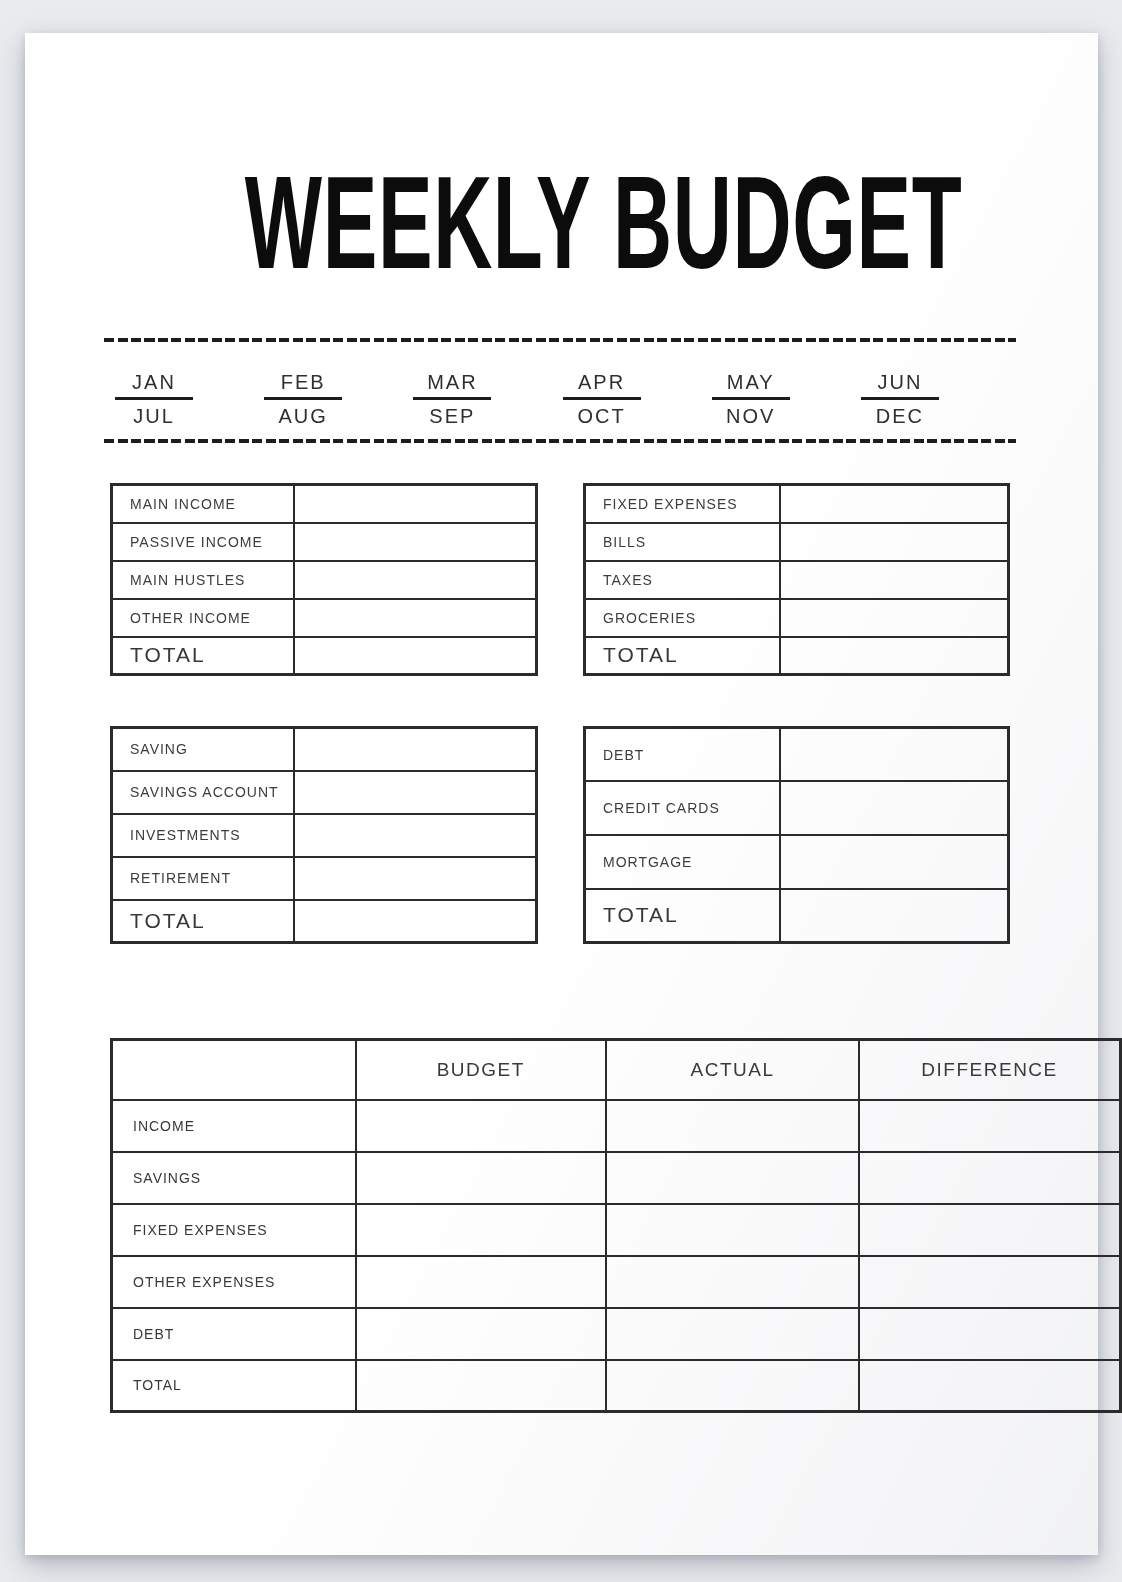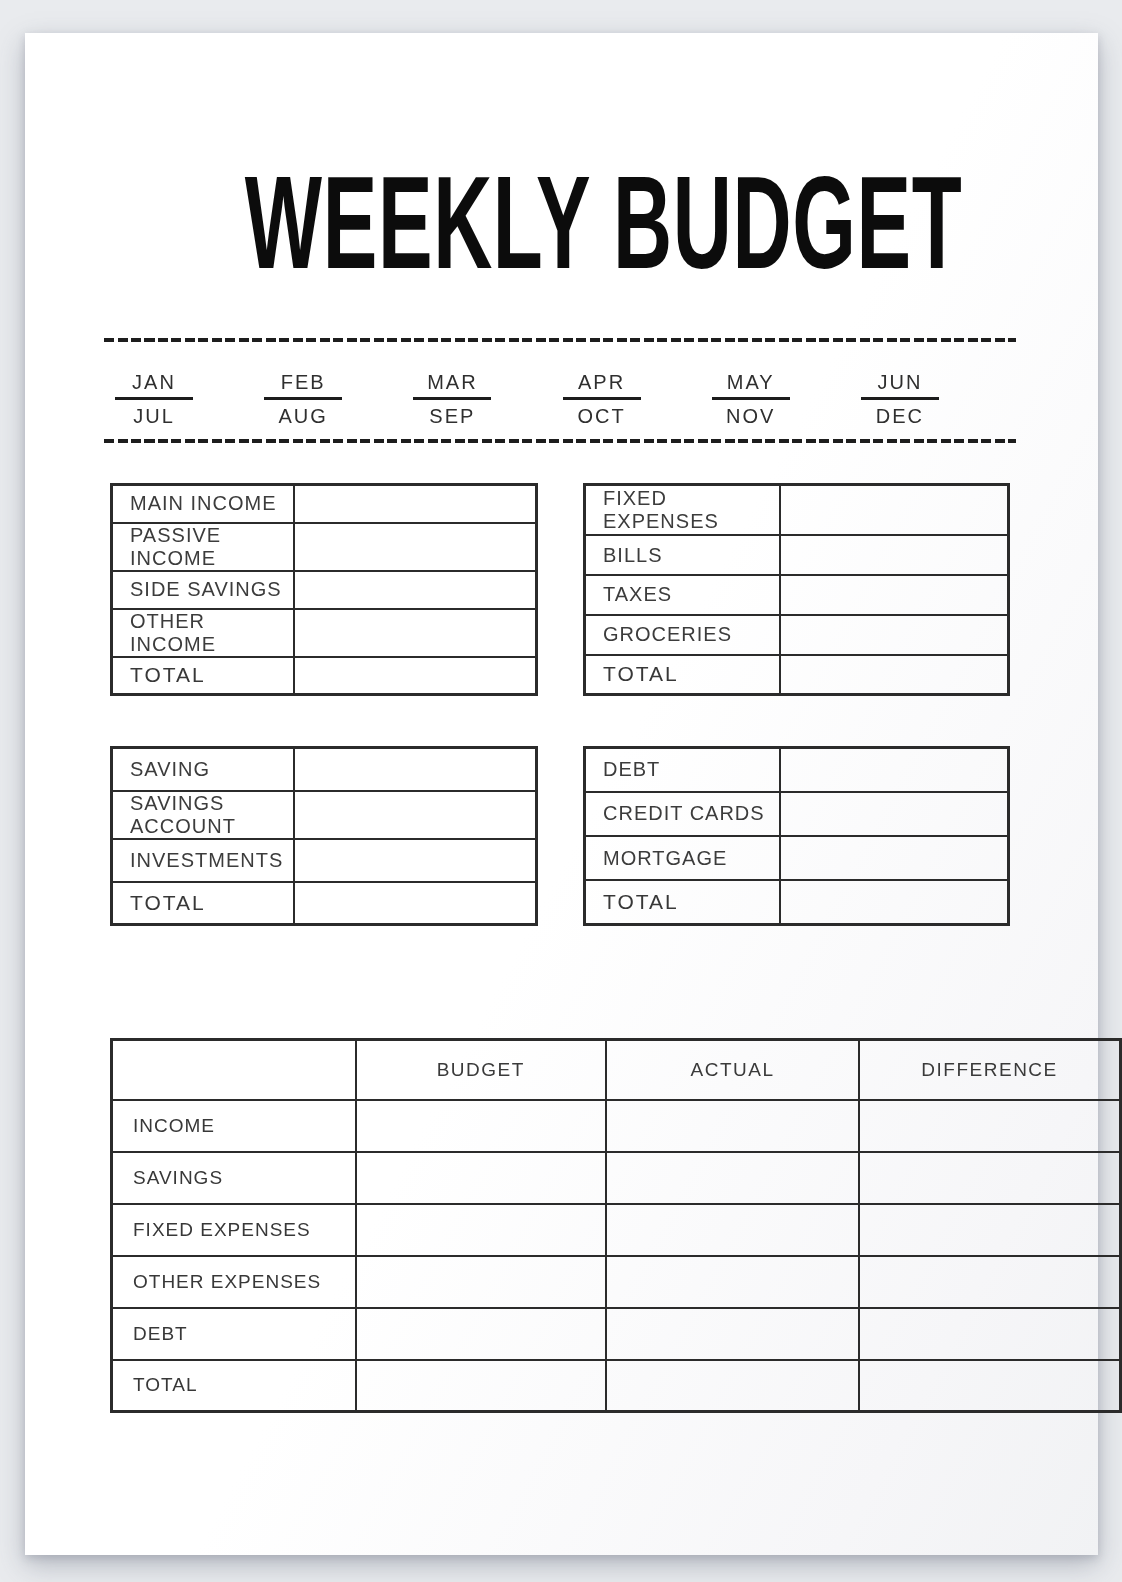--- a/index.html
+++ b/index.html
@@ -46,40 +46,40 @@
   
   .mini-grid {
     position:absolute; top:450px; left:85px; width:900px;
     display:grid; grid-template-columns:428px 427px; column-gap:45px; row-gap:50px;
   }
   table.mini { width:100%; border-collapse:collapse; border:3px solid #2b2b2b; }
   table.mini td { border:2px solid #2b2b2b; }
   table.mini.short td { height:38px; }
   table.mini.tall  td { height:43px; }
   .mini td.lbl {
-    padding-left:17px; font-size:20px; letter-spacing:1px; color:#3c3c3c;
+    padding-left:17px; font-size:14px; letter-spacing:1px; color:#3c3c3c;
   }
   .mini.wlbl  td.lbl { width:43%; }
   .mini.wlbl2 td.lbl { width:46%; }
   .mini td.lbl.total { font-size:21px; letter-spacing:2px; color:#383838; }
   .fill-cell { background:transparent; cursor:text; }
 
   
   table.summary {
     position:absolute; top:1005px; left:85px; width:1012px;
     border-collapse:collapse; border:3px solid #2b2b2b;
   }
   table.summary td, table.summary th { border:2px solid #2b2b2b; }
   .summary th {
     height:60px; font-weight:400; font-size:19px; letter-spacing:1.5px;
     color:#3a3a3a; text-align:center;
   }
   .summary td { height:52px; }
   .summary td.lbl {
-    padding-left:20px; font-size:19px; letter-spacing:1px; color:#383838;
+    padding-left:20px; font-size:14px; letter-spacing:1px; color:#383838;
   }
 </style>
 </head>
 <body>
 
 <div class="paper">
 
   <div class="title-wrap">
     <h1>WEEKLY BUDGET</h1>
   </div>
@@ -127,21 +127,21 @@
       <tbody>
           <tr>
         <td class="lbl">MAIN INCOME</td>
         <td class="fill-cell"></td>
       </tr>
       <tr>
         <td class="lbl">PASSIVE INCOME</td>
         <td class="fill-cell"></td>
       </tr>
       <tr>
-        <td class="lbl">SIDE SAVINGS</td>
+        <td class="lbl">MAIN HUSTLES</td>
         <td class="fill-cell"></td>
       </tr>
       <tr>
         <td class="lbl">OTHER INCOME</td>
         <td class="fill-cell"></td>
       </tr>
       <tr>
         <td class="lbl total">TOTAL</td>
         <td class="fill-cell"></td>
       </tr>
@@ -178,20 +178,24 @@
           <tr>
         <td class="lbl">SAVING</td>
         <td class="fill-cell"></td>
       </tr>
       <tr>
         <td class="lbl">SAVINGS ACCOUNT</td>
         <td class="fill-cell"></td>
       </tr>
       <tr>
         <td class="lbl">INVESTMENTS</td>
+        <td class="fill-cell"></td>
+      </tr>
+      <tr>
+        <td class="lbl">RETIREMENT</td>
         <td class="fill-cell"></td>
       </tr>
       <tr>
         <td class="lbl total">TOTAL</td>
         <td class="fill-cell"></td>
       </tr>
     </tbody>
       </table>
 
     <table class="mini tall wlbl2">

